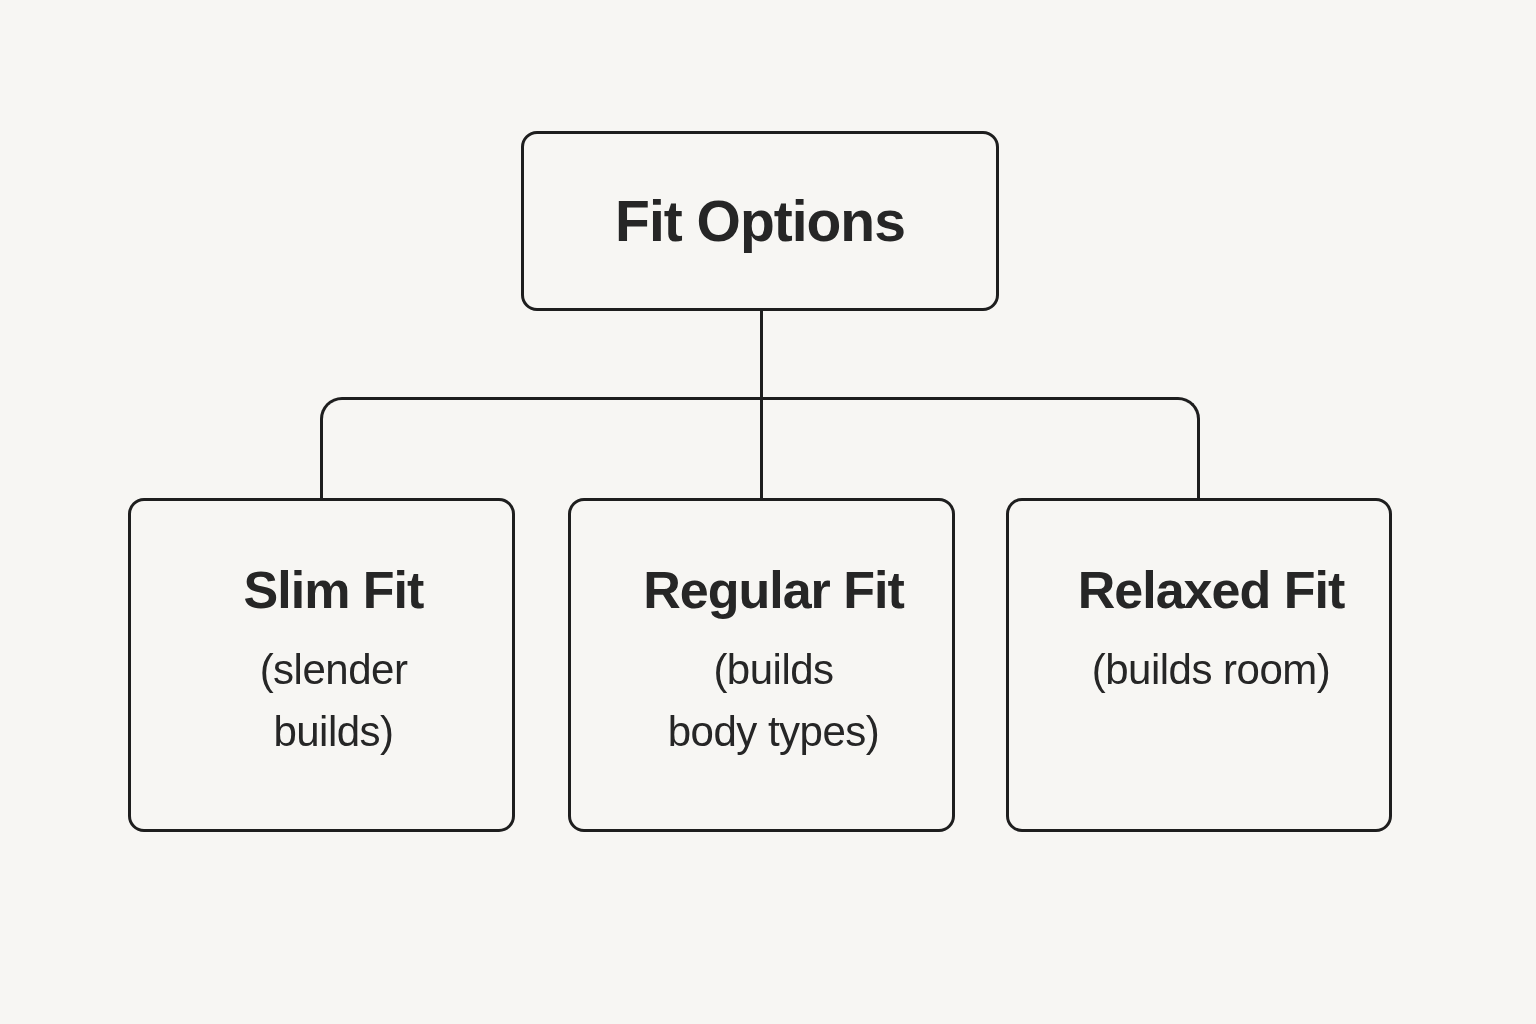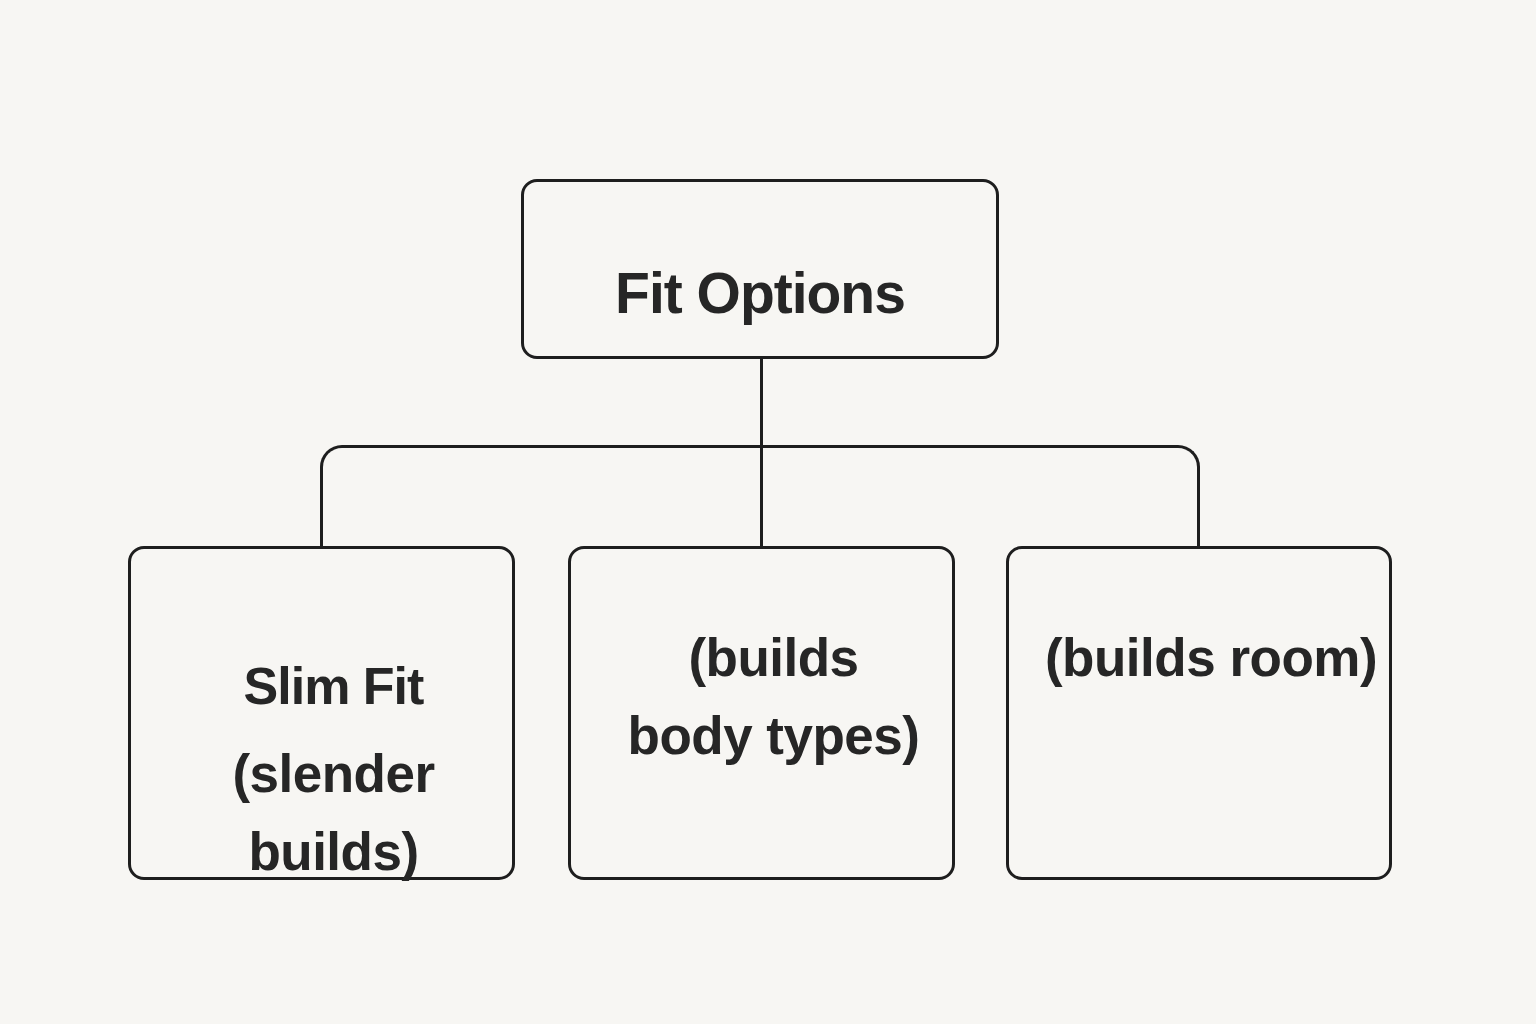--- a/index.html
+++ b/index.html
@@ -1,20 +1,20 @@
 <!DOCTYPE html>
 <html style="--bg: #f7f6f3; --line: #1e1e1e; --text: #262626;"><head>
 <meta charset="utf-8">
 <style>
   :root{
     --bg:#f7f6f3;
     --line:#1e1e1e;
     --text:#262626;
   }
-  *{box-sizing:border-box;margin-top:48px;}
+  *{box-sizing:border-box;}
   html,body{margin:0;padding:0;}
   body{
     width:1536px;height:1024px;
     background:var(--bg);
     position:relative;
     font-family:"Liberation Sans","DejaVu Sans",sans-serif;
     color:var(--text);
     overflow:hidden;
   }
   .node{
@@ -41,22 +41,22 @@
     padding-top:56px;
     padding-left:24px;
   }
   .child-node .title{
     font-size:52px;
     font-weight:700;
     letter-spacing:-1px;
     line-height:1.3;
   }
   .child-node .subtitle{
-    font-size:53px;
-    font-weight:700;
+    font-size:42px;
+    font-weight:400;
     line-height:1.48;
     margin-top:14px;
     white-space:pre-line;
     letter-spacing:-0.5px;
   }
   #child-0{left:128px;}
   #child-1{left:568px;}
   #child-2{left:1006px;width:386px;}
   
   .stem{
@@ -85,19 +85,21 @@
 <div class="stem"></div>
 <div class="bracket"></div>
 
 <div id="child-0" class="node child-node">
   <div class="title">Slim Fit</div>
   <div class="subtitle">(slender
 builds)</div>
 </div>
 
 <div id="child-1" class="node child-node">
+  <div class="title">Regular Fit</div>
   <div class="subtitle">(builds
 body types)</div>
 </div>
 
 <div id="child-2" class="node child-node">
+  <div class="title">Relaxed Fit</div>
   <div class="subtitle">(builds room)</div>
 </div>
 
 </body></html>

